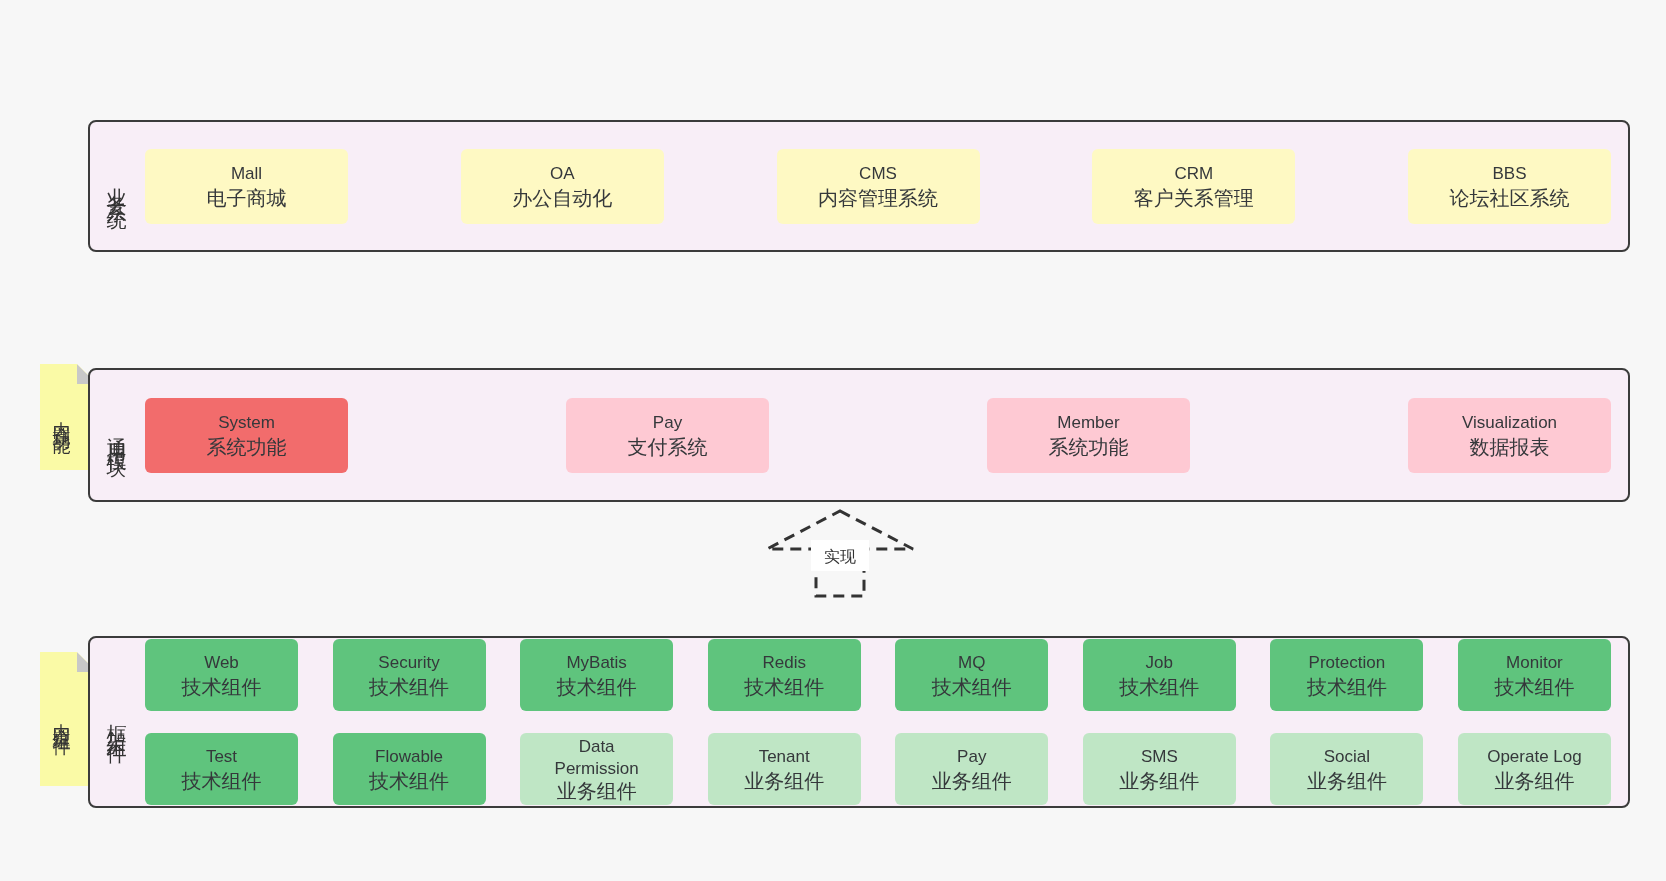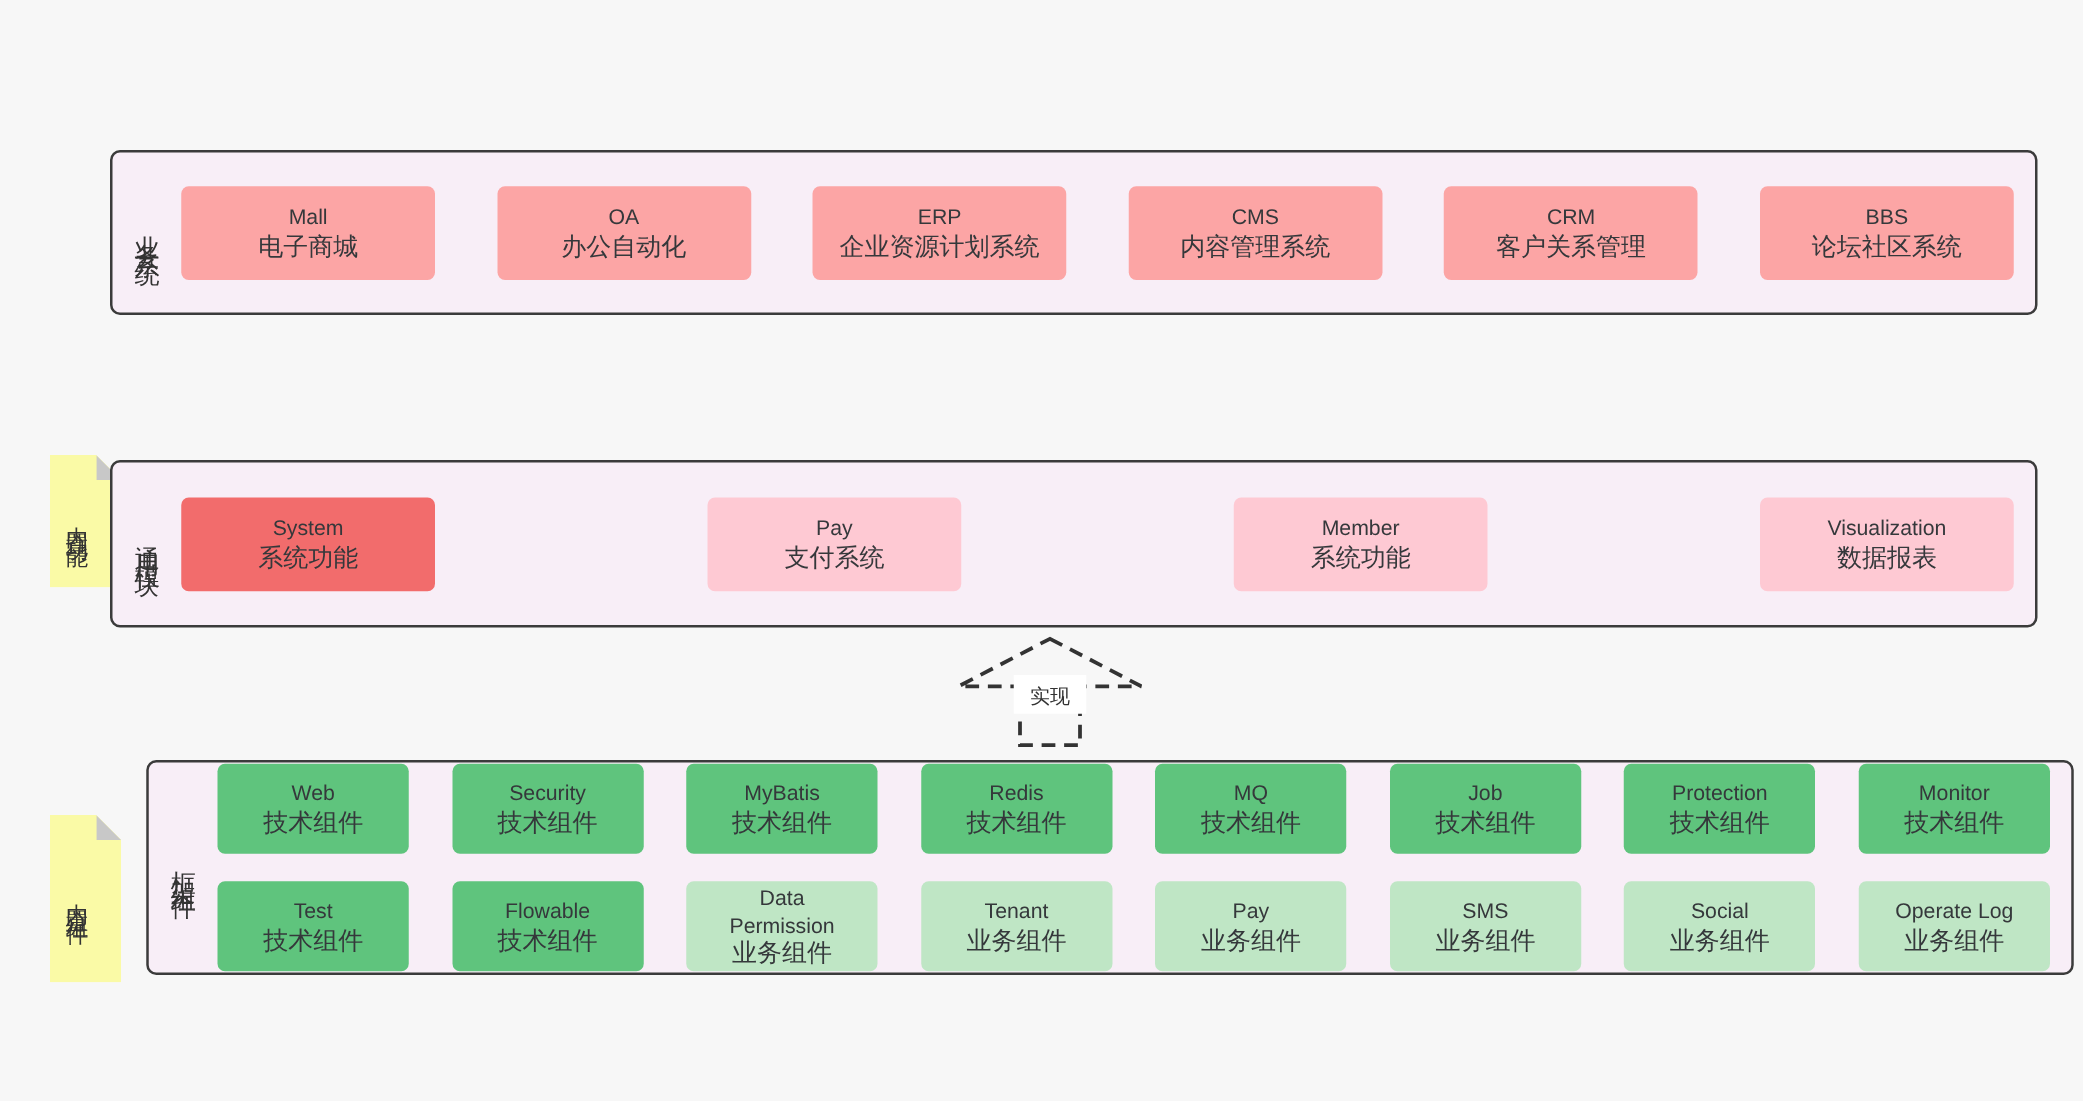--- a/index.html
+++ b/index.html
@@ -39,21 +39,21 @@
   
   .box{
     height:75px;border-radius:6px;
     display:flex;flex-direction:column;align-items:center;justify-content:center;
     text-align:center;
   }
   .w6{width:203px;}
   .w8{width:153px;height:72px;}
   .box-title{font-size:17px;line-height:25px;}
   .box-subtitle{font-size:20px;line-height:25px;}
-  .blue{background:#fca5a5;}
+  .blue{background:#fef9c3;}
   .red{background:#f26c6c;}
   .pink{background:#fec9d3;}
   .green{background:#5fc47d;}
   .lightgreen{background:#bfe6c5;}
   .tight .box-title{max-width:100px;line-height:22px;}
   .tight .box-subtitle{line-height:22px;}
 
   
   .side-tab{
     position:absolute;left:40px;width:57px;
@@ -94,24 +94,20 @@
     <div class="layer-label">业务系统</div>
     <div class="layer-content">
       <div class="box-row">
         <div class="box blue w6">
           <div class="box-title">Mall</div>
           <div class="box-subtitle">电子商城</div>
         </div>
         <div class="box blue w6">
           <div class="box-title">OA</div>
           <div class="box-subtitle">办公自动化</div>
-        </div>
-        <div class="box blue w6">
-          <div class="box-title">ERP</div>
-          <div class="box-subtitle">企业资源计划系统</div>
         </div>
         <div class="box blue w6">
           <div class="box-title">CMS</div>
           <div class="box-subtitle">内容管理系统</div>
         </div>
         <div class="box blue w6">
           <div class="box-title">CRM</div>
           <div class="box-subtitle">客户关系管理</div>
         </div>
         <div class="box blue w6">
@@ -158,21 +154,21 @@
       <rect class="arrow-label-bg" x="51" y="32" width="58" height="31"></rect>
       <text class="arrow-label" x="80" y="54">实现</text>
     </svg>
   </div>
 
   <div class="side-tab" style="top:652px;height:134px;">
     <div class="fold"></div>
     <div class="side-tab-text">内置组件</div>
   </div>
 
-  <section class="layer" style="top:608px;height:172px;margin-left:29px;">
+  <section class="layer" style="top:636px;height:172px;">
     <div class="layer-label">框架组件</div>
     <div class="layer-content">
       <div class="box-row">
         <div class="box green w8">
           <div class="box-title">Web</div>
           <div class="box-subtitle">技术组件</div>
         </div>
         <div class="box green w8">
           <div class="box-title">Security</div>
           <div class="box-subtitle">技术组件</div>

